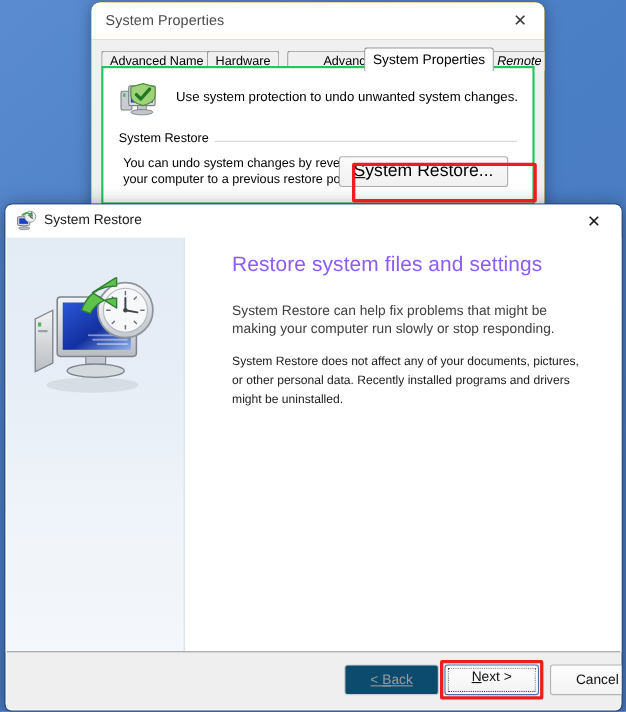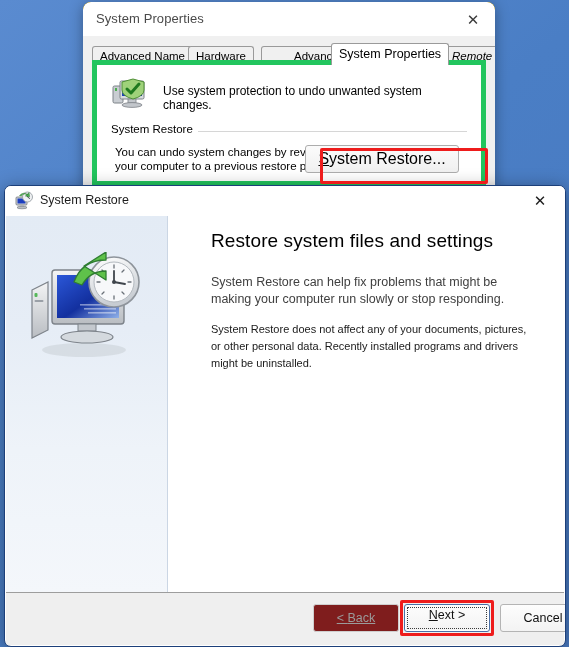--- a/index.html
+++ b/index.html
@@ -46,21 +46,21 @@
     font-size:11.5px;color:#000;
     padding:0 7px;line-height:18px;box-sizing:border-box;
     border-radius:3px 3px 0 0;white-space:nowrap;
   }
   .tab.selected{
     top:0;height:22px;line-height:21px;background:#ffffff;
     border-color:#9a9a9a;z-index:5;font-size:12.5px;
   }
   .tabpage{
     position:absolute;left:9px;top:24px;right:9px;bottom:6px;
-    background:#fff;border:5px solid #22c55e;box-sizing:border-box;
+    background:#fff;border:2px solid #22c55e;box-sizing:border-box;
   }
 
   .sp-header{position:absolute;left:14px;top:10px;right:10px;height:40px;}
   .sp-header .txt{position:absolute;left:52px;top:9px;font-size:12px;color:#000;}
 
   
   .groupbox{position:absolute;left:14px;top:58px;right:14px;height:62px;}
   .groupbox .legend{position:absolute;left:0;top:0;font-size:11.5px;color:#000;background:#fff;padding-right:5px;z-index:2;}
   .groupbox .line{position:absolute;left:0;right:0;top:8px;height:1px;background:#d6d6d6;}
   .groupbox .desc{position:absolute;left:4px;top:22px;width:230px;font-size:11.5px;color:#000;line-height:14px;}
@@ -100,36 +100,36 @@
   #sysrestore .content{
     position:absolute;left:0;top:30px;right:0;bottom:53px;background:#fff;
   }
   .sidepanel{
     position:absolute;left:1px;top:0;width:161px;bottom:0;
     background:linear-gradient(180deg,#e3ebf5 0%,#e6edf6 30%,#eef3f9 62%,#f4f7fb 100%);
     border-right:1px solid #cbd6e4;
   }
   .sidepanel .bigicon{position:absolute;left:16px;top:36px;width:130px;height:110px;}
   .mainpane{position:absolute;left:163px;top:0;right:0;bottom:0;background:#fff;}
-  .mp-title{position:absolute;left:43px;top:14px;font-size:19px;color:#000000;font-weight:400;letter-spacing:.1px;}
+  .mp-title{position:absolute;left:43px;top:14px;font-size:19px;color:#8b5cf6;font-weight:400;letter-spacing:.1px;}
   .mp-p1{position:absolute;left:43px;top:58px;width:312px;font-size:12.5px;color:#404040;line-height:17px;}
   .mp-p2{position:absolute;left:43px;top:105px;width:325px;font-size:11px;color:#1a1a1a;line-height:17px;}
 
   .footer{
     position:absolute;left:1px;right:1px;bottom:1px;height:52px;
     background:#efefef;border-top:1px solid #9d9d9d;
   }
   .fbtn{
     position:absolute;top:11px;height:28px;width:86px;
     border:1px solid #b4b4b4;border-radius:3px;
     background:linear-gradient(#fdfdfd,#f3f3f3);
     font-size:12.5px;color:#111;
     display:flex;align-items:center;justify-content:center;box-sizing:border-box;
   }
-  .fbtn.disabled{color:#9b9b9b;border-color:#cfcfcf;background:#7f1d1d;text-decoration:underline;}
+  .fbtn.disabled{color:#9b9b9b;border-color:#cfcfcf;background:#0c4a6e;text-decoration:underline;}
   .fbtn.default{
     border:1px solid #4a6fa5;box-shadow:inset 0 0 0 1px #ffffff;
   }
   .fbtn.default .inner{
     position:absolute;inset:2px;border:1px dotted #3b3b3b;border-radius:1px;
     display:flex;align-items:flex-start;justify-content:center;
   }
   #btn-back{right:165px;}
   #btn-next{right:74px;}
   #btn-cancel{right:-22px;}

